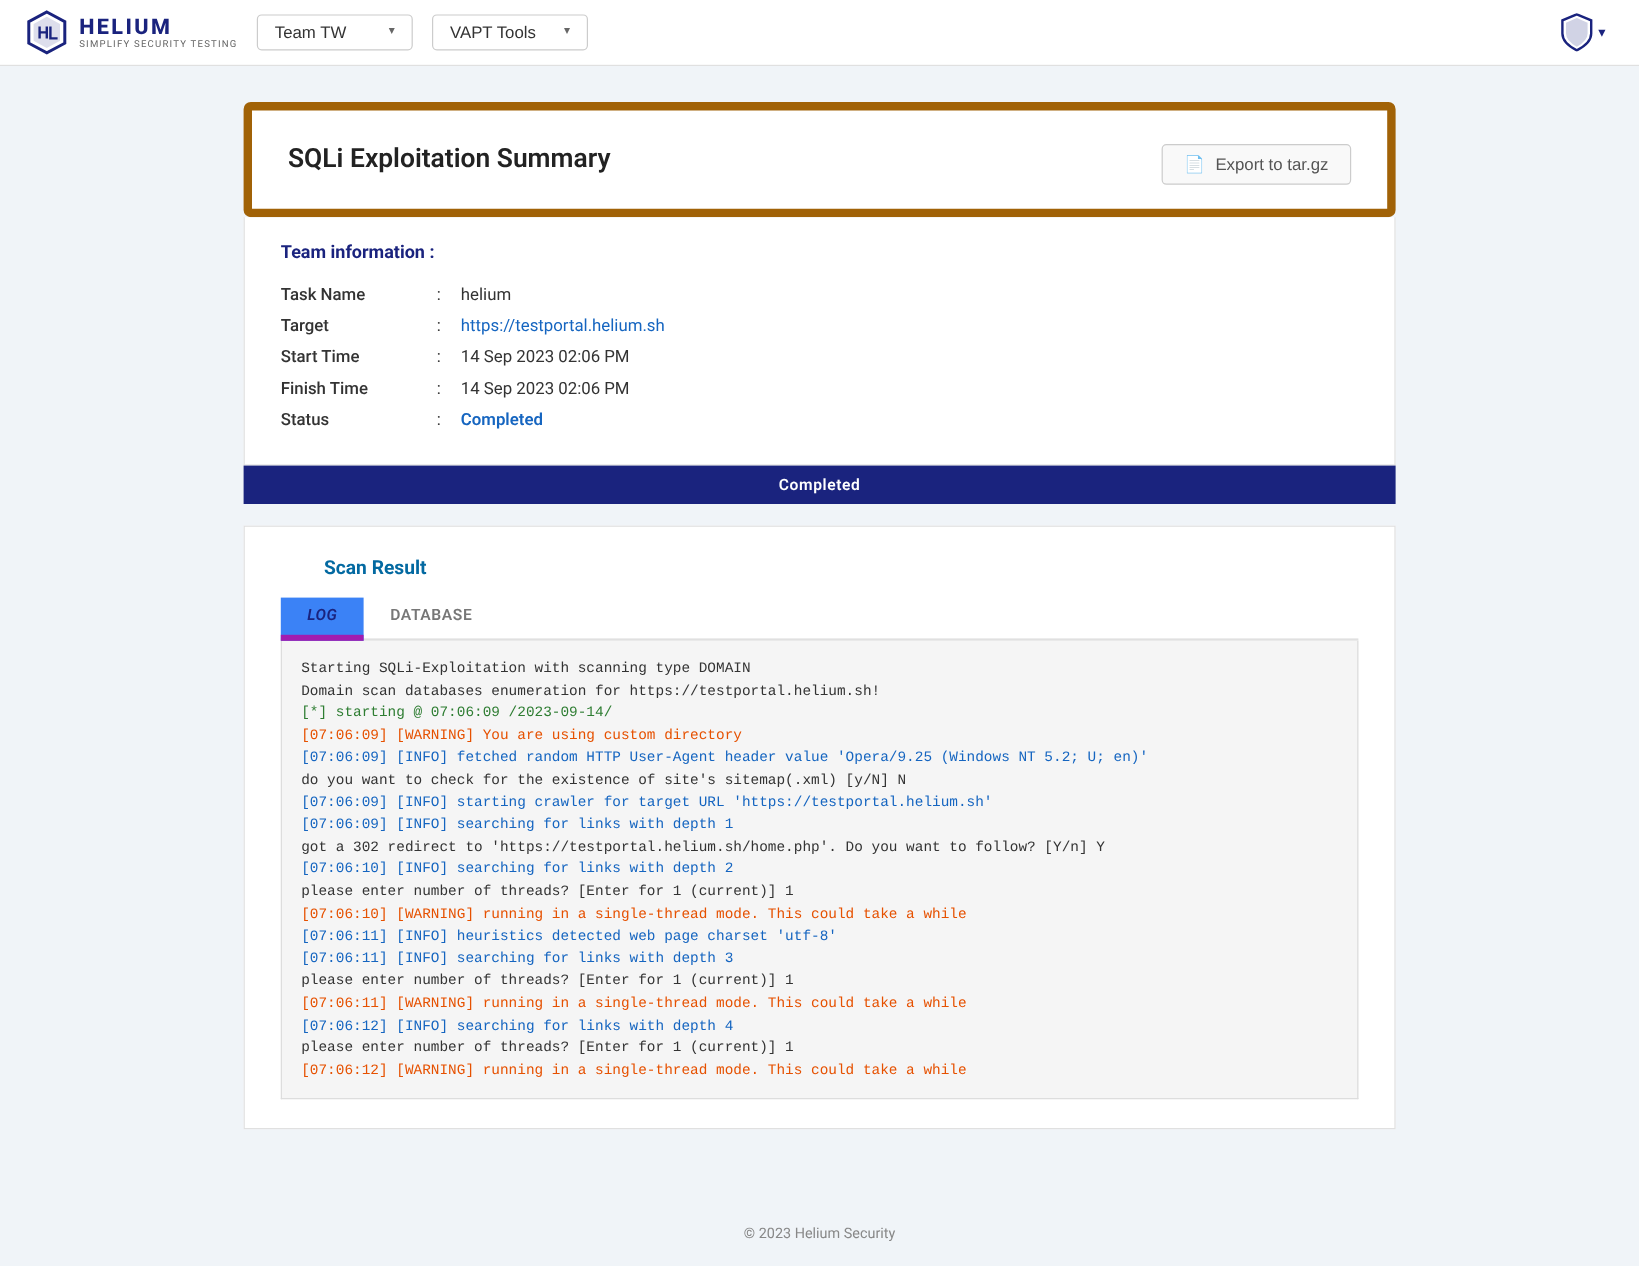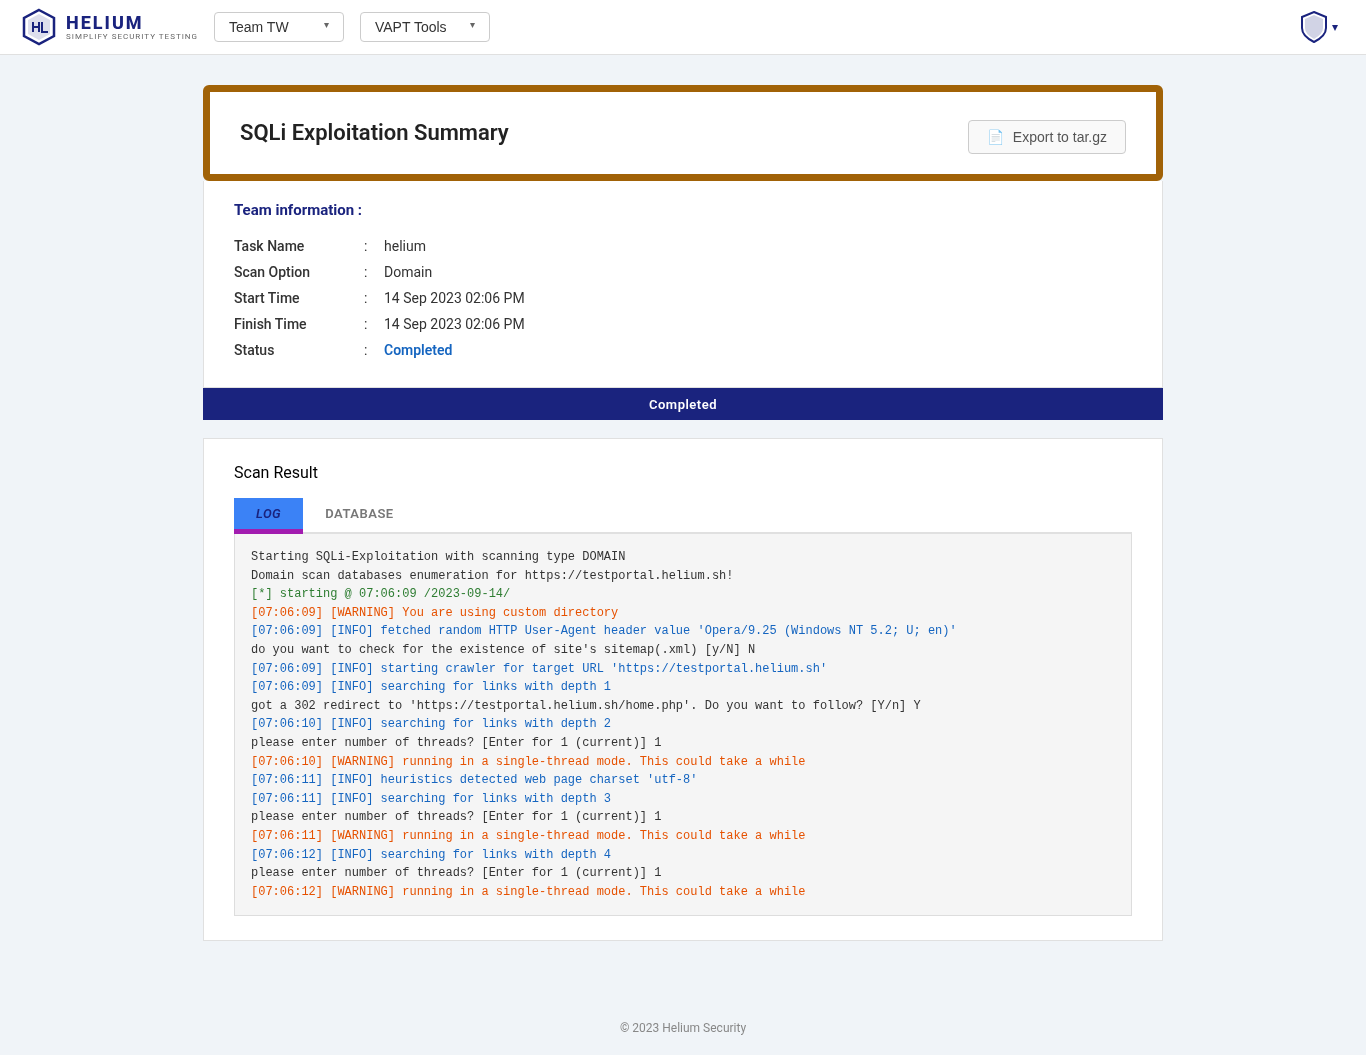--- a/index.html
+++ b/index.html
@@ -185,23 +185,24 @@
 
     
     .scan-result-section {
       background: #fff;
       border: 1px solid #e0e0e0;
       padding: 24px 30px;
       margin-top: 18px;
     }
     .scan-result-title {
       font-size: 16px;
-      font-weight: 400;
-      color: #000000;
+      font-weight: 700;
+      color: #0369a1;
       margin-bottom: 16px;
+      margin-left: 36px;
     }
 
     
     .tabs-bar {
       display: flex;
       border-bottom: 2px solid #e0e0e0;
       margin-bottom: 0;
     }
     .tab-item {
       padding: 8px 22px;
@@ -296,23 +297,25 @@
   <div class="scan-section">
     <div class="section-title">Team information :</div>
     <table class="info-table">
       <tbody>
           <tr>
         <td class="label-col">Task Name</td>
         <td class="colon-col">:</td>
         <td class="value-col">helium</td>
       </tr>
       <tr>
-        <td class="label-col">Scan Option</td>
-        <td class="colon-col">:</td>
-        <td class="value-col">Domain</td>
+        <td class="label-col">Target</td>
+        <td class="colon-col">:</td>
+        <td class="value-col">
+          <a class="value-link" href="#">https://testportal.helium.sh</a>
+        </td>
       </tr>
       <tr>
         <td class="label-col">Start Time</td>
         <td class="colon-col">:</td>
         <td class="value-col">14 Sep 2023 02:06 PM</td>
       </tr>
       <tr>
         <td class="label-col">Finish Time</td>
         <td class="colon-col">:</td>
         <td class="value-col">14 Sep 2023 02:06 PM</td>

